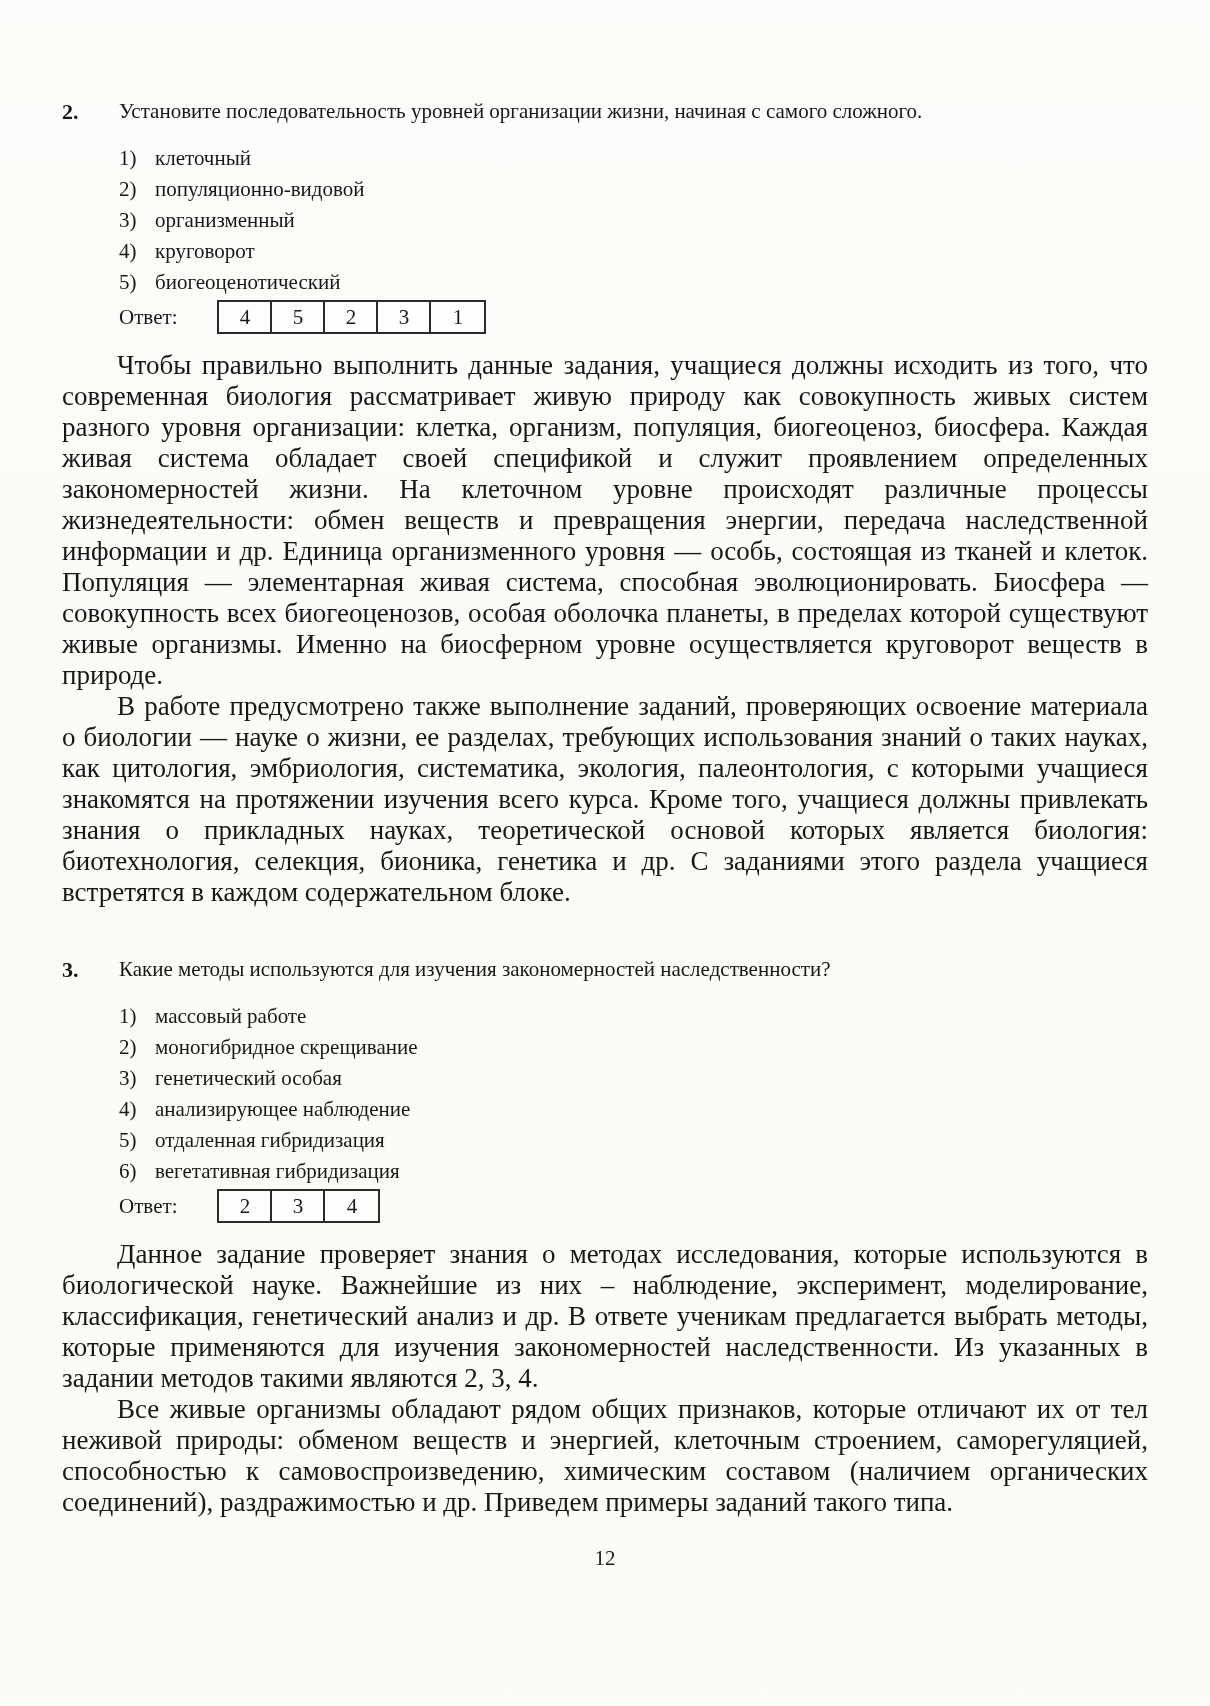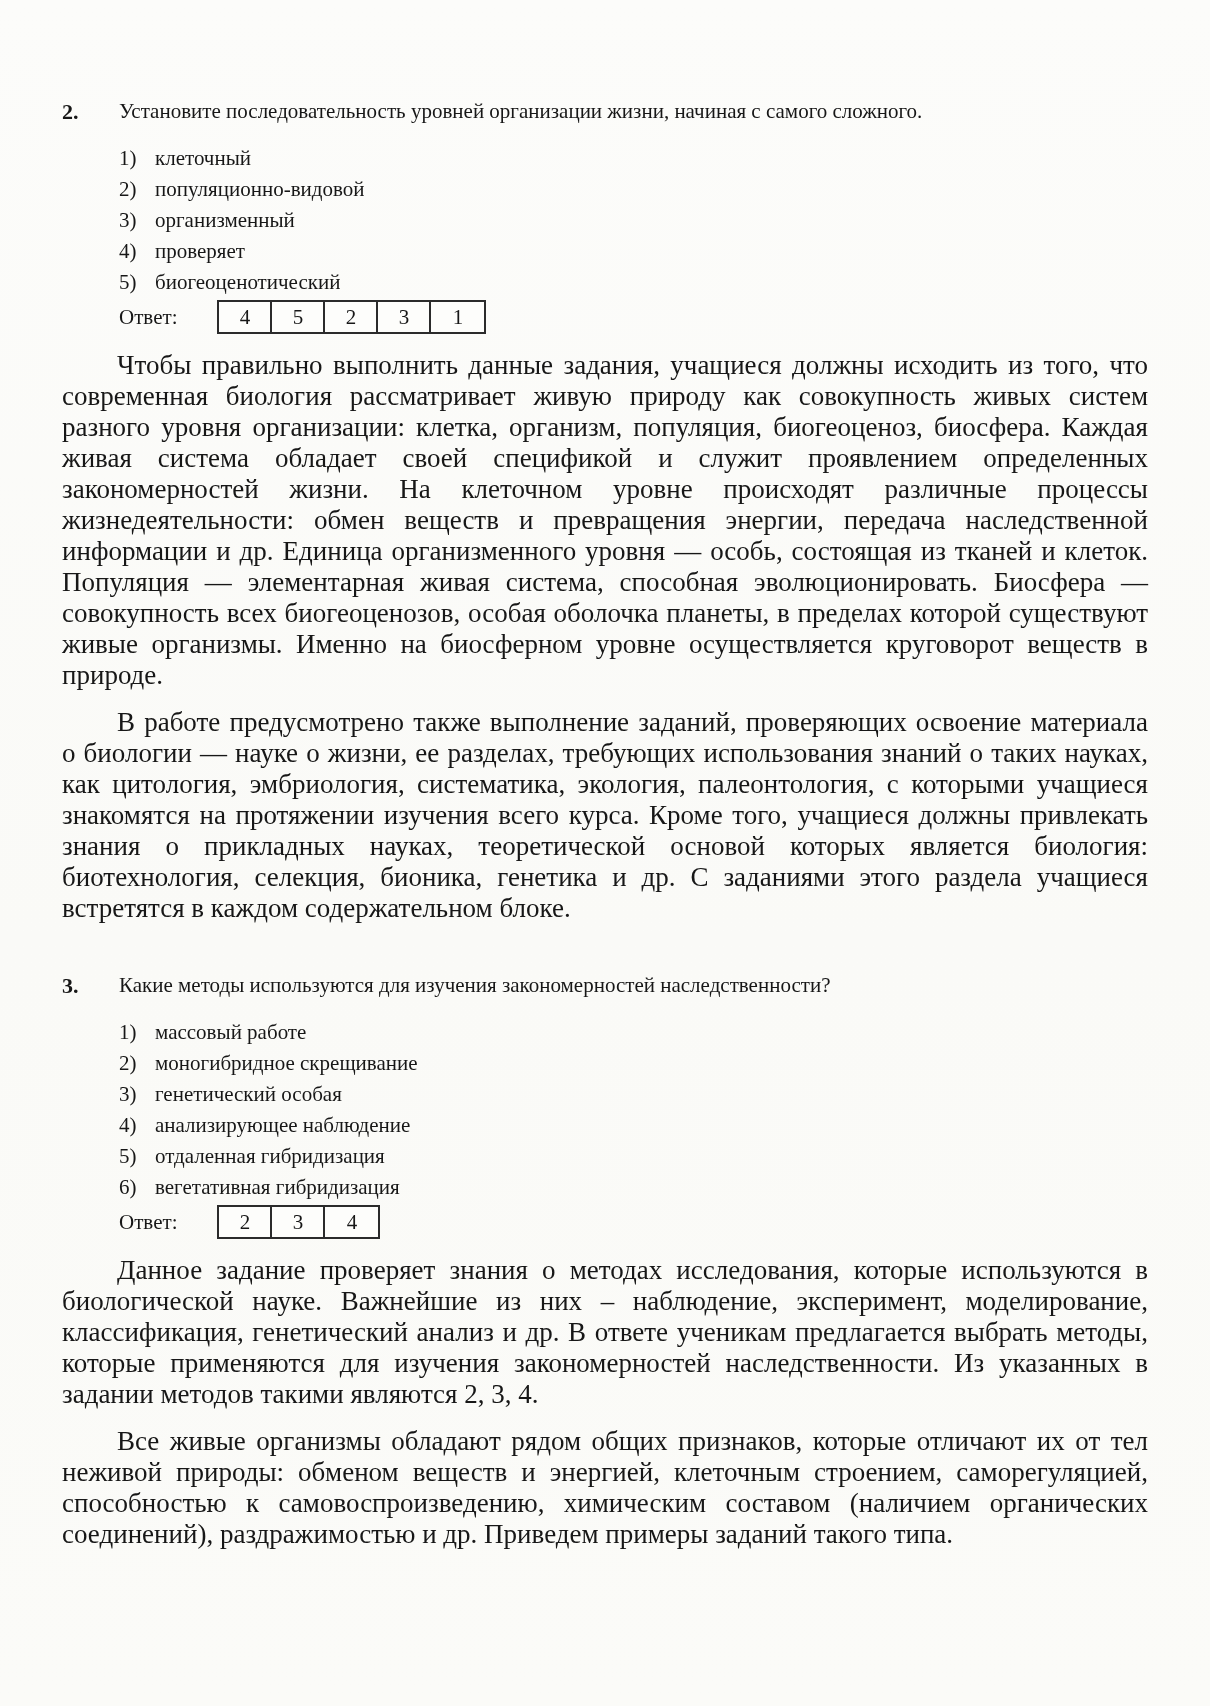--- a/index.html
+++ b/index.html
@@ -72,21 +72,21 @@
       border-right: 2px solid #2b2b2b;
     }
     .answer-cell:last-child { border-right: none; }
     .para {
       margin: 14px 0 0 0;
       font-size: 27px;
       line-height: 31px;
       text-align: justify;
       text-indent: 55px;
     }
-    .para + .para { margin-top: 16px; }
+    .para + .para { margin-top: 0; }
     .question + .question { margin-top: 46px; }
     .page-number {
       text-align: center;
       font-size: 21px;
       margin-top: 28px;
     }
   </style>
 </head>
 <body>
 
@@ -106,21 +106,21 @@
       <li class="option">
         <span class="opt-num">2)</span>
         <span class="opt-text">популяционно-видовой</span>
       </li>
       <li class="option">
         <span class="opt-num">3)</span>
         <span class="opt-text">организменный</span>
       </li>
       <li class="option">
         <span class="opt-num">4)</span>
-        <span class="opt-text">проверяет</span>
+        <span class="opt-text">круговорот</span>
       </li>
       <li class="option">
         <span class="opt-num">5)</span>
         <span class="opt-text">биогеоценотический</span>
       </li>
     </ul>
 
     <div class="answer-row">
       <span class="answer-label">Ответ:</span>
       <div class="answer-table">
@@ -175,14 +175,15 @@
         <span class="answer-cell">2</span>
         <span class="answer-cell">3</span>
         <span class="answer-cell">4</span>
       </div>
     </div>
 
     <p class="para">Данное задание проверяет знания о методах исследования, которые используются в биологической науке. Важнейшие из них – наблюдение, эксперимент, моделирование, классификация, генетический анализ и др. В ответе ученикам предлагается выбрать методы, которые применяются для изучения закономерностей наследственности. Из указанных в задании методов такими являются 2, 3, 4.</p>
     <p class="para">Все живые организмы обладают рядом общих признаков, которые отличают их от тел неживой природы: обменом веществ и энергией, клеточным строением, саморегуляцией, способностью к самовоспроизведению, химическим составом (наличием органических соединений), раздражимостью и др. Приведем примеры заданий такого типа.</p>
   </section>
 
+  <div class="page-number">12</div>
 
 </div>
 
 </body></html>

